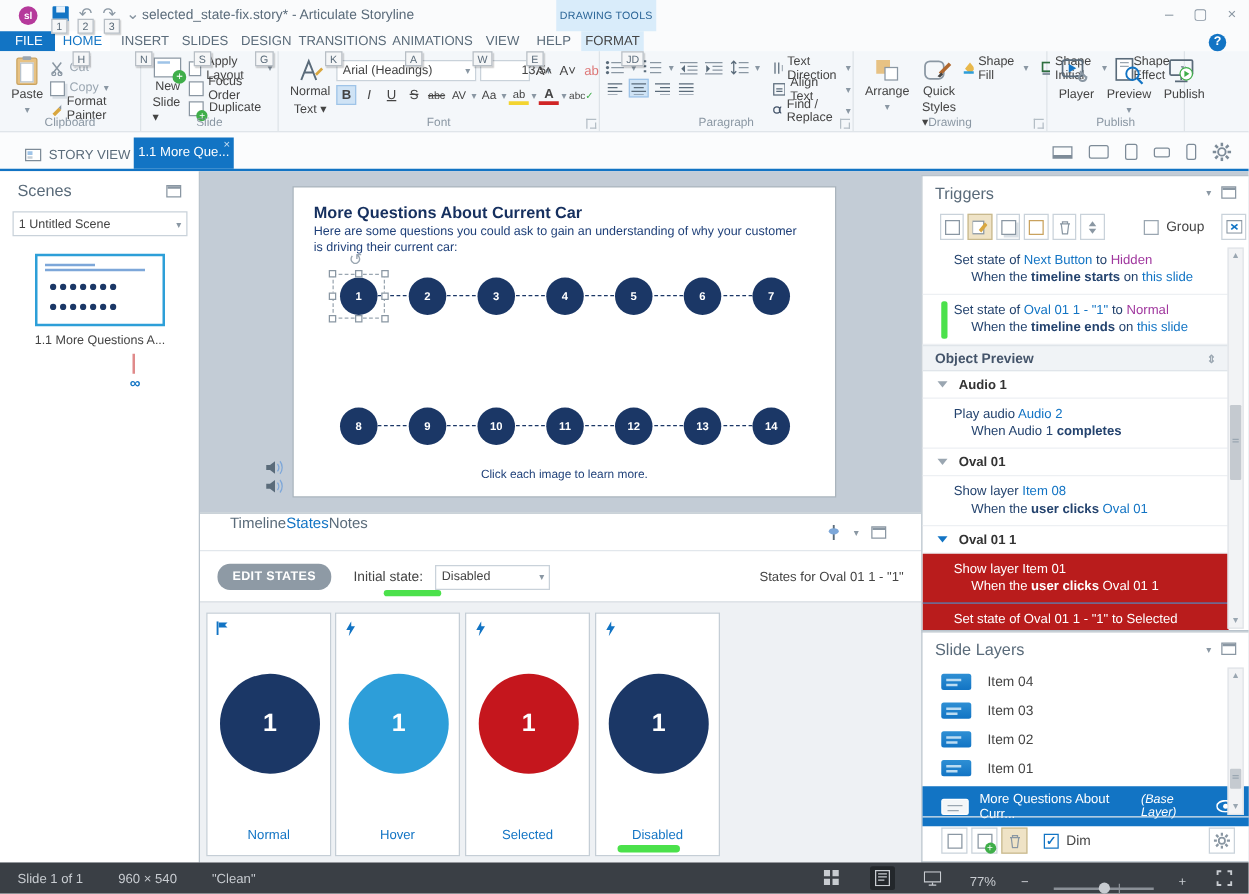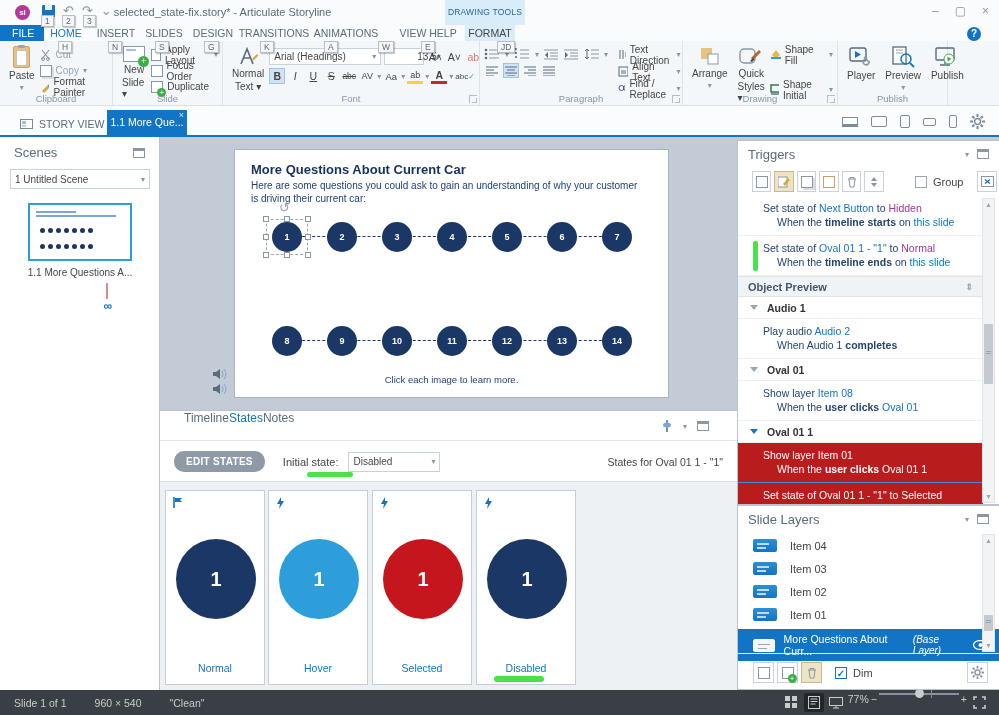--- a/index.html
+++ b/index.html
@@ -171,21 +171,21 @@
   .layer-row.selected { background:#1274c4; color:#fff; width:262px; }
   .layer-thumb.base { background:#f4f6f8; border:1px solid #fff; }
   .layer-thumb.base::before { background:#9aa6b1; } .layer-thumb.base::after { background:#9aa6b1; }
   #layers-toolbar { position:absolute; left:0; top:147px; width:262px; height:38px; border-top:1px solid #e2e7ec; display:flex; align-items:center; padding-left:15px; }
   .eye { margin-left:auto; margin-right:14px; }
 
   
   #statusbar { position:absolute; left:0; top:690px; width:999px; height:25px; background:#3a3f45; color:#c8ccd1;
                display:flex; align-items:center; font-size:10.5px; }
   #statusbar .sb-left { display:flex; gap:28px; margin-left:14px; }
-  #statusbar .sb-right { margin-left:auto; margin-right:10px; display:flex; align-items:flex-start; gap:2px; }
+  #statusbar .sb-right { margin-left:auto; margin-right:10px; display:flex; align-items:flex-end; gap:20px; }
   .sb-iconbtn { width:20px; height:19px; display:flex; align-items:center; justify-content:center; border-radius:2px; }
   .sb-iconbtn.pressed { background:#23272b; }
   #zoom-slider { width:80px; height:2px; background:#8a9097; position:relative; }
   #zoom-thumb { position:absolute; left:36px; top:-4px; width:9px; height:9px; border-radius:50%; background:#c8ccd1; }
   #zoom-tick { position:absolute; left:52px; top:-3px; width:1px; height:8px; background:#8a9097; }
   .gm { background:#4be14b; }
 </style>
 </head>
 <body>
 
@@ -215,21 +215,21 @@
   </div>
 
   <nav id="tabrow">
     <span class="rtab file" style="left:0;">FILE</span>
     <span class="rtab active" style="left:44px; width:44px;">HOME</span>
     <span class="rtab" style="left:92px; width:48px;">INSERT</span>
     <span class="rtab" style="left:140px; width:48px;">SLIDES</span>
     <span class="rtab" style="left:188px; width:50px;">DESIGN</span>
     <span class="rtab" style="left:238px; width:72px;">TRANSITIONS</span>
     <span class="rtab" style="left:310px; width:72px;">ANIMATIONS</span>
-    <span class="rtab" style="left:382px; width:40px;margin-left:11px;">VIEW</span>
+    <span class="rtab" style="left:382px; width:40px;">VIEW</span>
     <span class="rtab" style="left:422px; width:42px;">HELP</span>
     <span class="rtab format" style="left:465px; width:50px;">FORMAT</span>
   </nav>
   <div id="help-bubble">?</div>
 
   <span class="keytip" style="left:58px; top:41px;">H</span>
   <span class="keytip" style="left:108px; top:41px;">N</span>
   <span class="keytip" style="left:155px; top:41px;">S</span>
   <span class="keytip" style="left:204px; top:41px;">G</span>
   <span class="keytip" style="left:260px; top:41px;">K</span>
@@ -443,21 +443,21 @@
         </div>
         <div class="bigbtn">
           <svg width="24" height="20">
               <rect x="1" y="3" width="15" height="14" rx="4" fill="none" stroke="#8a97a3" stroke-width="1.4"></rect>
               <path d="M12 12 L20 4 L22 6 L14 14Z" fill="#b0682f"></path>
               <path d="M11 15l3-3 1.5 1.5L13 16Z" fill="#444"></path>
             </svg>
           <span>Quick</span>
           <span>Styles ▾</span>
         </div>
-        <div style="display:flex; flex-direction:column; gap:20px; padding-top:3px;">
+        <div style="display:flex; flex-direction:row; gap:10px; padding-top:3px;">
           <div class="smallrow">
             <svg width="12" height="11">
                 <path d="M2 6 L6 1 L10 6 L6 10Z" fill="#e8b84b"></path>
                 <path d="M1 9h10" stroke="#2d9ed9" stroke-width="2"></path>
               </svg>
             <span>Shape Fill</span>
               <span class="caret">▾</span>
           </div>
           <div class="smallrow">
             <svg width="12" height="11">

